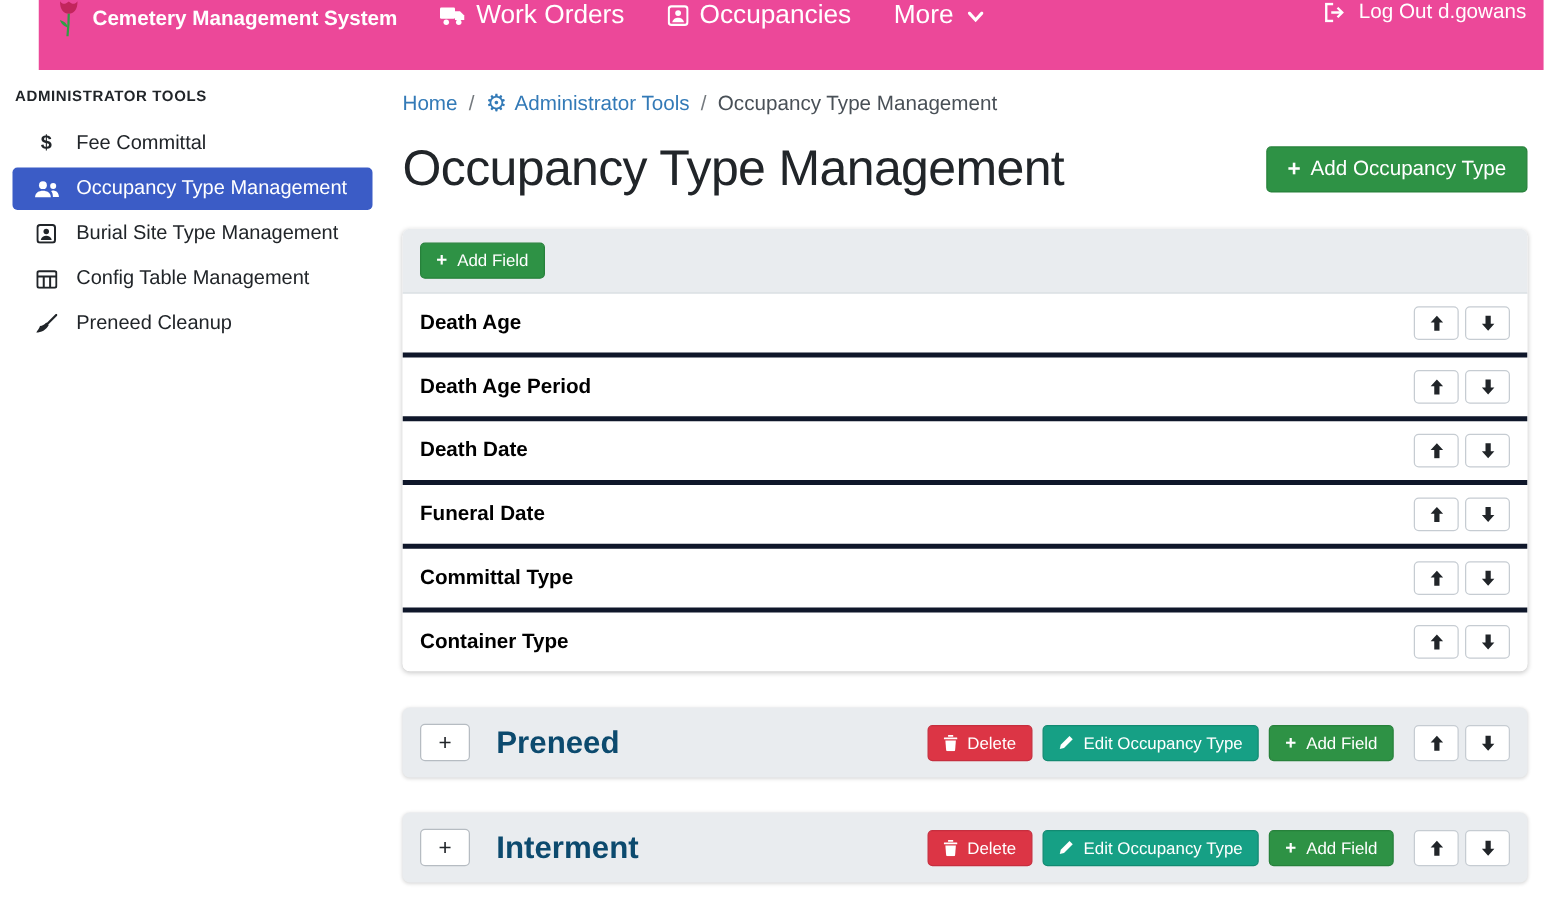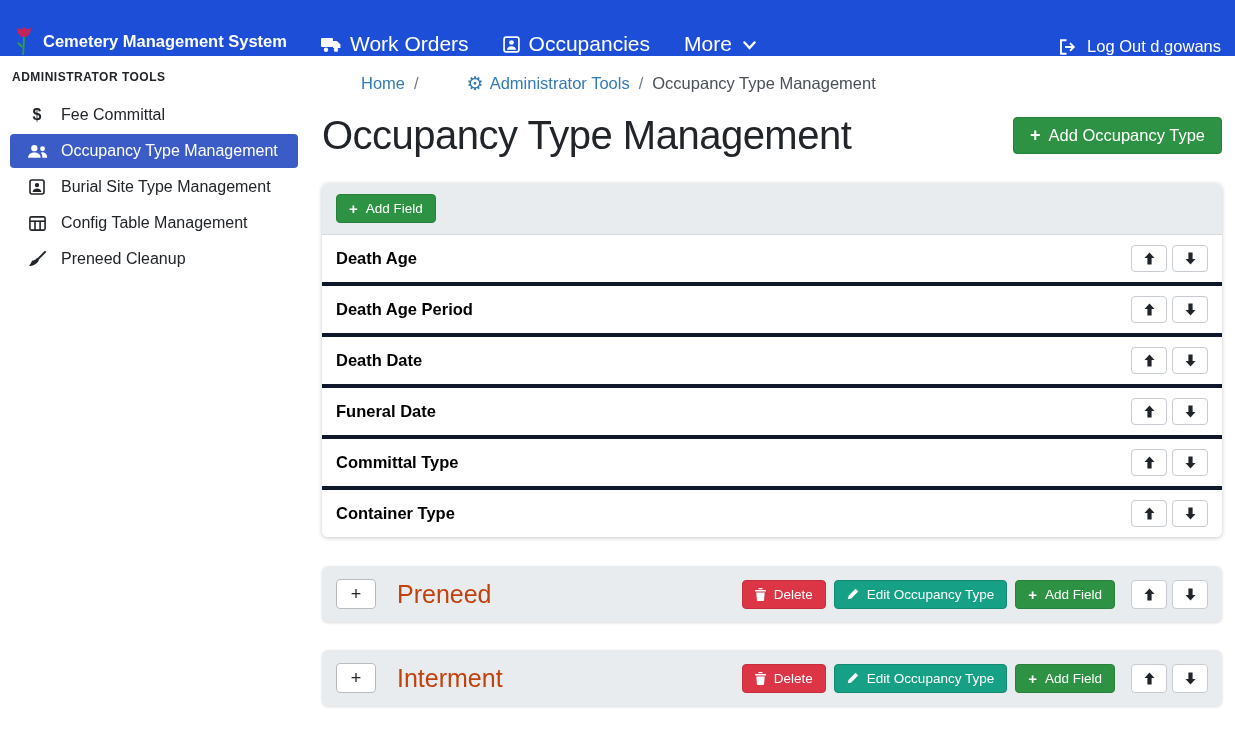--- a/index.html
+++ b/index.html
@@ -1,21 +1,21 @@
 <!DOCTYPE html>
 <html><head>
 <meta charset="utf-8">
 <style>
   * { box-sizing: border-box; margin: 0; padding: 0; }
   html,body { width:1235px; height:738px; overflow:hidden; background:#fff;
     font-family:"Liberation Sans","DejaVu Sans",sans-serif; color:#212529; }
 
   
-  .navbar { height:56px; background:#1d4ed8; display:flex; align-items:flex-end;
-    padding:0 14px; color:#fff; }
+  .navbar { height:56px; background:#ec4899; display:flex; align-items:flex-start;
+    padding:0 14px; color:#fff;margin-left:31px; }
   .brand { display:flex; align-items:center; gap:9px; font-size:16.5px; font-weight:700;
     cursor:pointer; white-space:nowrap; }
   .nav-item { display:flex; align-items:center; gap:9px; margin-left:34px;
     font-size:21px; color:#fff; cursor:pointer; white-space:nowrap; }
   .nav-item .chev { margin-left:2px; margin-top:3px; }
   .nav-logout { margin-left:auto; display:flex; align-items:center; gap:9px;
     font-size:16.5px; cursor:pointer; }
 
   
   .content { display:flex; height:719px; }
@@ -28,21 +28,21 @@
   .side-item { display:flex; align-items:center; gap:13px; margin:2px 10px;
     padding:8px 10px 8px 16px; border-radius:4px; font-size:16px; color:#212529;
     cursor:pointer; }
   .side-item .ic { width:22px; display:flex; justify-content:center; flex-shrink:0; }
   .side-item.active { background:#3b5cc6; color:#fff; }
   .dollar { font-weight:700; font-size:16px; }
 
   
   .breadcrumb { display:flex; align-items:center; gap:9px; font-size:16.5px;
     margin:8px 0 16px 0; }
-  .crumb-link { color:#337ab7; cursor:pointer; display:flex; align-items:center; gap:6px;margin-left:39px; }
+  .crumb-link { color:#337ab7; cursor:pointer; display:flex; align-items:center; gap:6px; }
   .crumb-sep { color:#74797e; }
   .crumb-current { color:#495057; }
   .gear { font-size:19px; line-height:1; color:#337ab7; }
 
   
   .title-row { display:flex; align-items:center; justify-content:space-between;
     margin-bottom:22px; }
   .page-title { font-size:40px; font-weight:400; letter-spacing:-.5px; color:#212529;
     line-height:52px; }
 
@@ -74,21 +74,21 @@
     border-radius:4px; display:flex; align-items:center; justify-content:center;
     cursor:pointer; }
 
   
   .section-bar { background:#e9ecef; border-radius:6px; padding:13px 14px;
     display:flex; align-items:center; margin-bottom:28px;
     box-shadow:0 1px 3px rgba(0,0,0,.15); }
   .expand-btn { width:40px; height:30px; background:#fff; border:1px solid #b6bcc2;
     border-radius:4px; display:flex; align-items:center; justify-content:center;
     font-size:18px; color:#212529; cursor:pointer; }
-  .section-title { margin-left:21px; font-size:25px; font-weight:400; color:#c2410c; }
+  .section-title { margin-left:21px; font-size:25px; font-weight:700; color:#0c4a6e; }
   .section-actions { margin-left:auto; display:flex; align-items:center; gap:8px; }
   .section-actions .arrow-group { margin-left:8px; }
   .section-actions .arrow-btn { height:29px; }
 
   svg { display:block; }
 </style>
 </head>
 <body>
 
 <div class="navbar">

